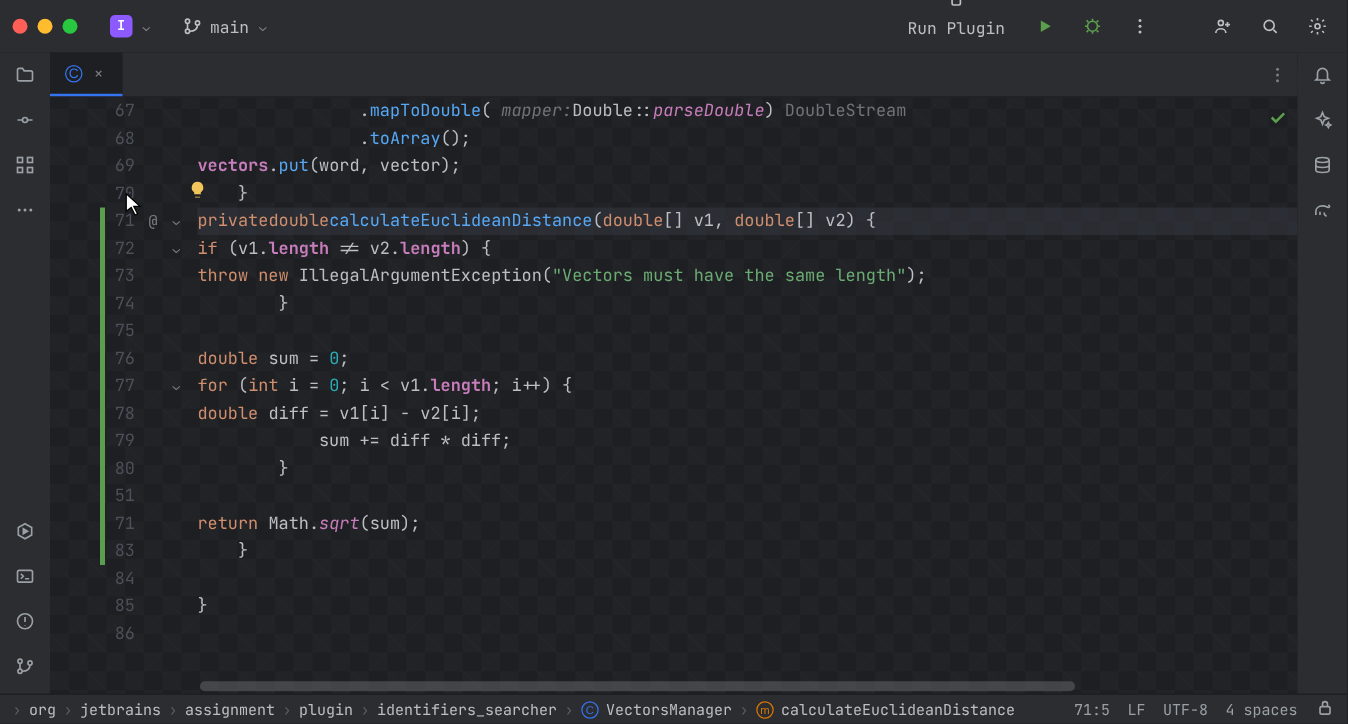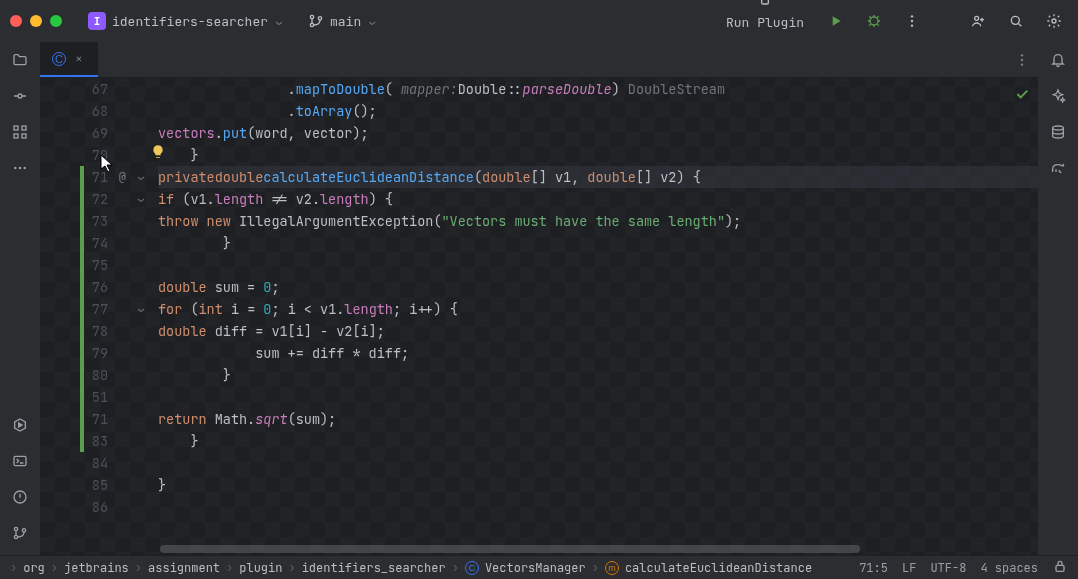--- a/index.html
+++ b/index.html
@@ -55,21 +55,21 @@
   .code { flex:1; padding-left:28px; white-space:pre; color:#bcbec4; position:relative; }
   .code .row { height:22px; display:flex; align-items:center; }
   .code .row.current { background: rgba(50,54,62,0.6); }
 
   
   .kw   { color:#cf8e6d; }
   .fn   { color:#56a8f5; }
   .fnC  { color:#c77dbb; font-style:italic; }
   .num  { color:#2aacb8; }
   .str  { color:#6aab73; }
-  .field{ color:#c77dbb; }
+  .field{ color:#c77dbb;font-weight:bold; }
   .hint { color:#6f737a; font-style:italic; }
   .hint2{ color:#6f737a; }
   .cls  { color:#bcbec4; }
 
   .bulb { position:absolute; left:-8px; top:0; width:16px; height:16px; color:#f2c55c; }
 
   .insp-ok { position:absolute; right:8px; top:8px; color:#5b9e4d; }
 
   .hscroll { position:absolute; left:90px; right:0; bottom:0; height:12px; background:transparent; }
   .hscroll .thumb { position:absolute; left:30px; width:700px; top:2px; height:8px; border-radius:4px; background:rgba(120,124,130,0.4); }
@@ -91,21 +91,20 @@
 <div class="root">
 
   <div class="titlebar">
     <div class="traffic">
       <div class="dot red"></div>
       <div class="dot yellow"></div>
       <div class="dot green"></div>
     </div>
     <div class="proj-chip">
       <div class="proj-icon">I</div>
-      <span>identifiers-searcher</span>
       <span class="chev">⌄</span>
     </div>
     <div class="branch-chip">
       <svg class="svg" viewBox="0 0 24 24" fill="none" stroke="currentColor" stroke-width="2">
           <circle cx="6" cy="6" r="2.5"></circle>
           <circle cx="6" cy="18" r="2.5"></circle>
           <circle cx="18" cy="8" r="2.5"></circle>
           <path d="M6 8.5v7M8.5 18c5 0 9.5-2 9.5-7.5"></path>
         </svg>
       <span>main</span>

